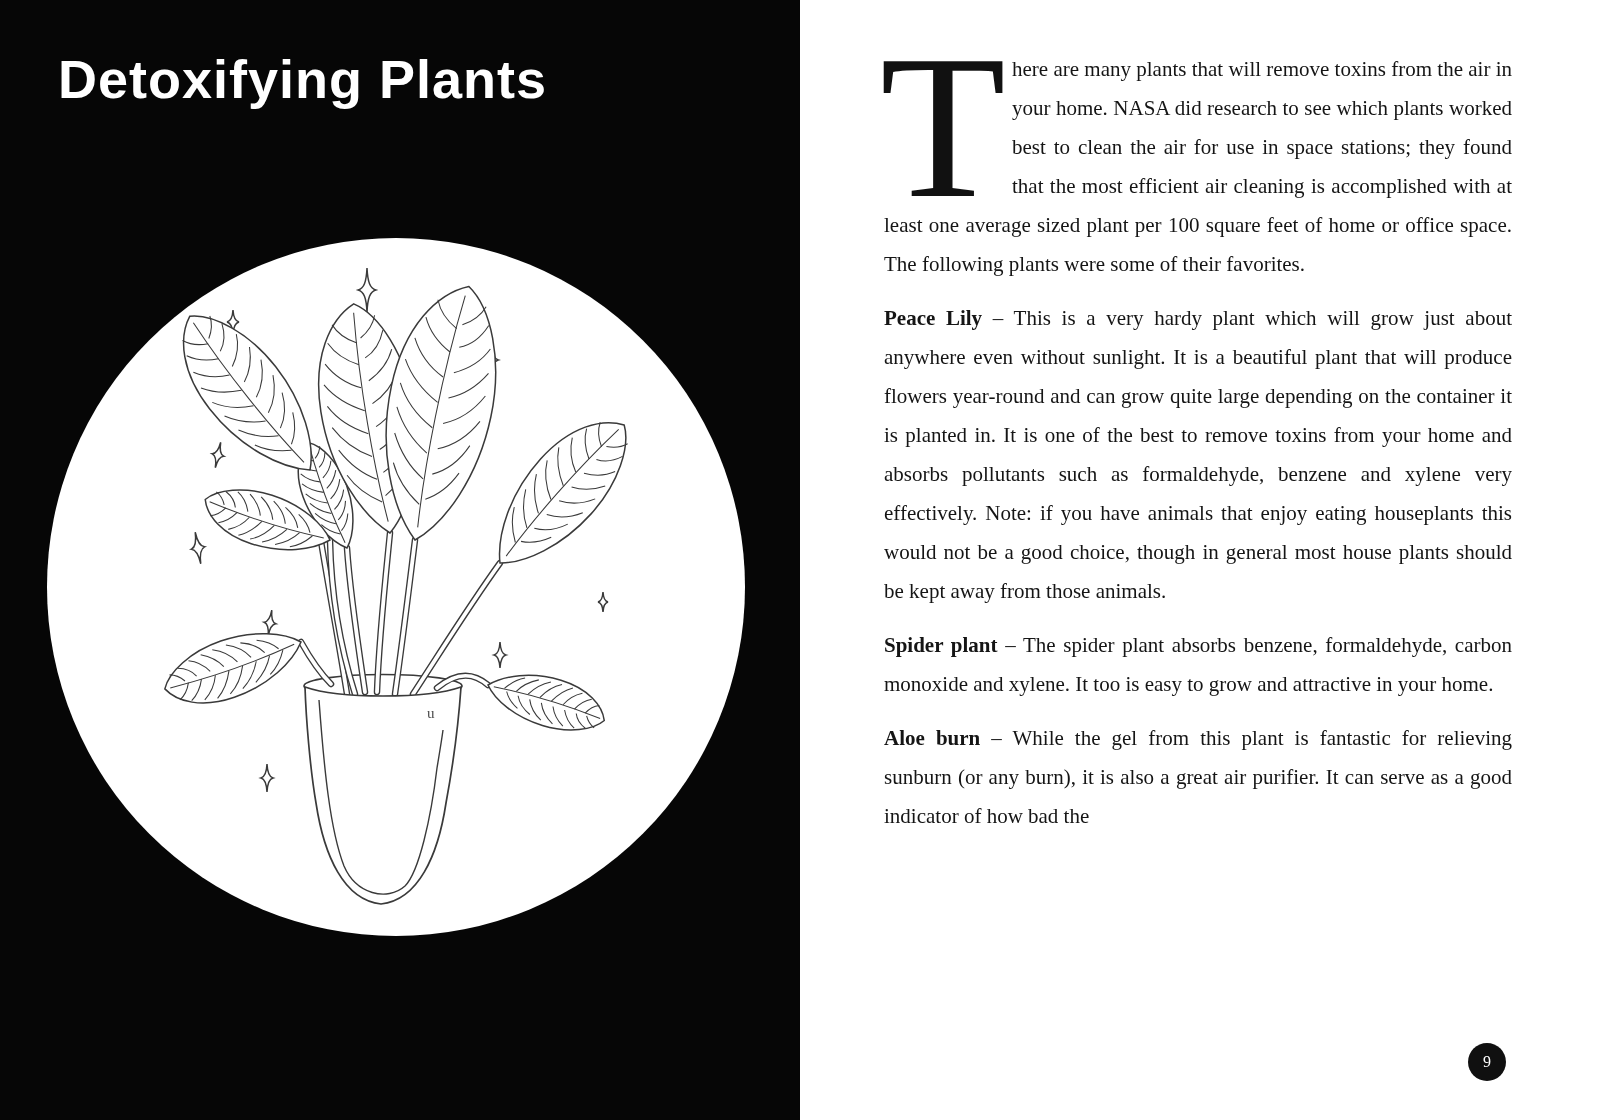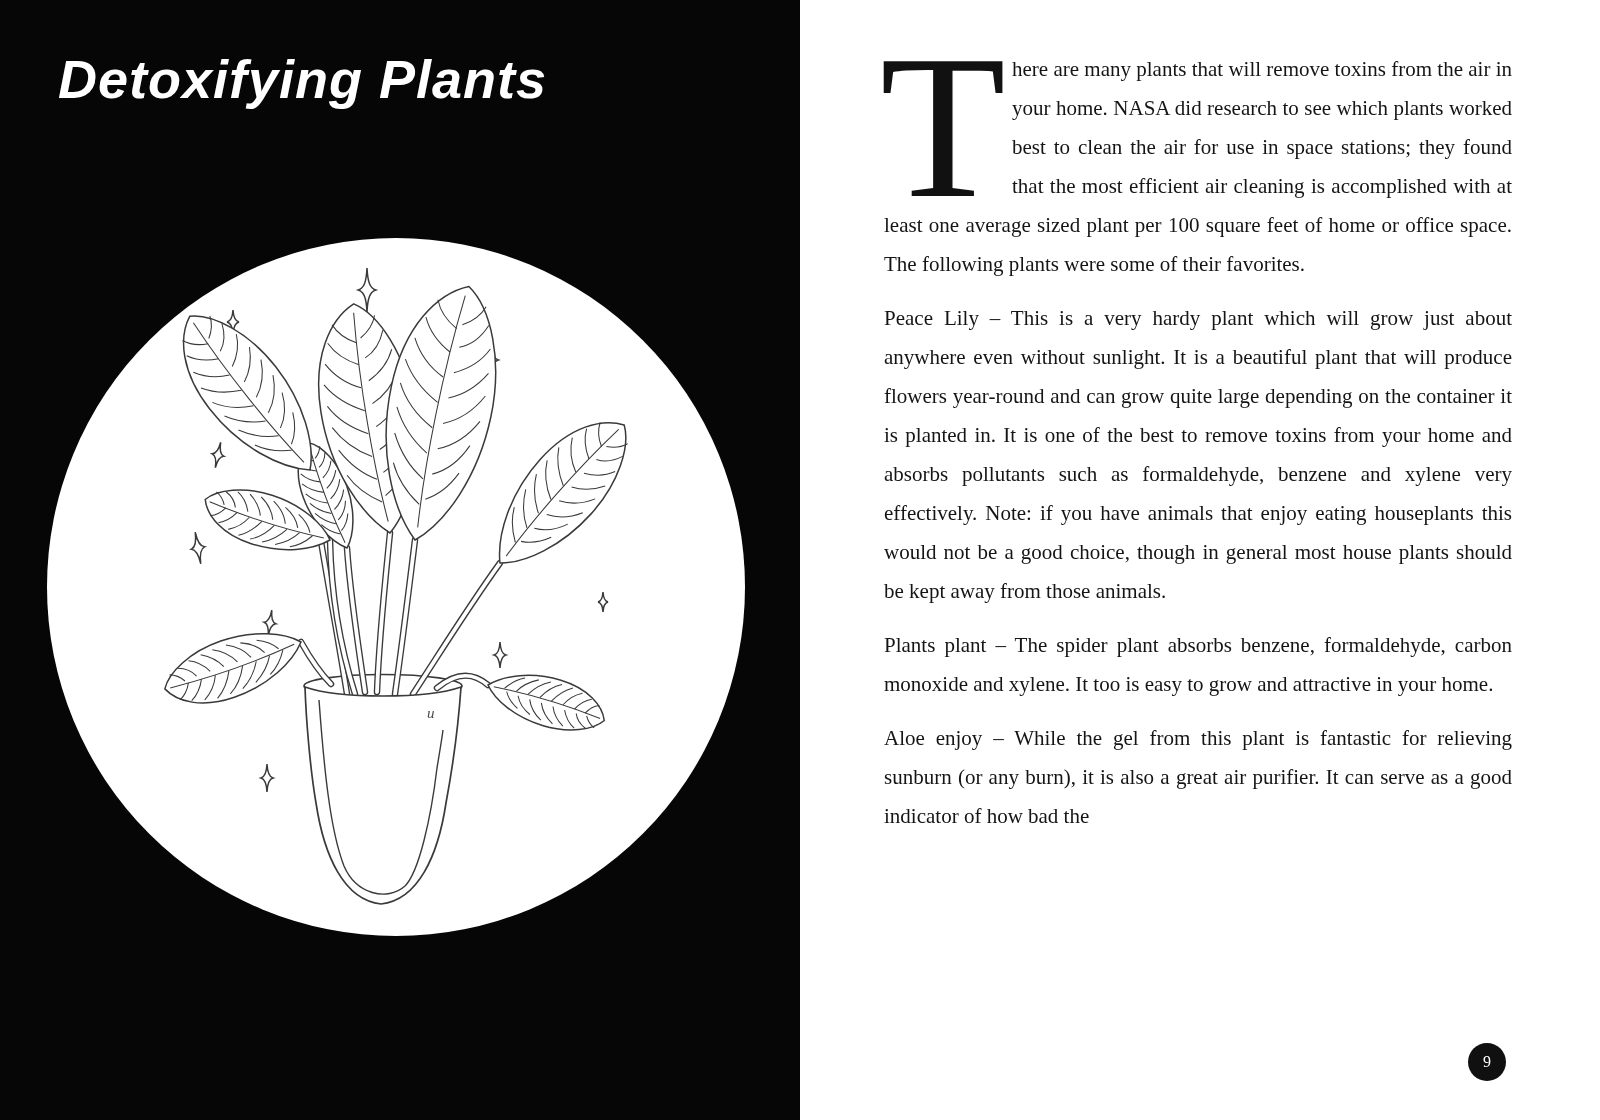--- a/index.html
+++ b/index.html
@@ -1,40 +1,40 @@
 <!DOCTYPE html>
 <html><head>
 <meta charset="utf-8">
 <style>
   html,body{margin:0;padding:0;background:#222;}
   .spread{position:relative;width:1600px;height:1120px;background:#ffffff;overflow:hidden;
           font-family:"Liberation Serif",serif;}
   
-  .left-page{position:absolute;left:0;top:0;width:800px;height:1120px;background:#060606;font-style:italic;}
+  .left-page{position:absolute;left:0;top:0;width:800px;height:1120px;background:#060606;}
   .chapter-title{position:absolute;left:58px;top:48px;width:700px;
      font-family:"Liberation Sans",sans-serif;font-weight:700;font-size:54px;
      letter-spacing:1px;color:#ffffff;white-space:nowrap;}
   .illus-wrap{position:absolute;left:47px;top:238px;width:700px;height:700px;}
   .illus-wrap svg{display:block;}
   .blade{fill:#ffffff;stroke:#3a3a3a;stroke-width:1.5;vector-effect:non-scaling-stroke;}
   .vein{fill:none;stroke:#3a3a3a;stroke-width:1.05;vector-effect:non-scaling-stroke;}
   use.stem{stroke:#3a3a3a;stroke-width:6.5;fill:none;stroke-linecap:round;}
   use.stemcore{stroke:#ffffff;stroke-width:3.8;fill:none;stroke-linecap:round;}
   .potfill{fill:#ffffff;stroke:#3a3a3a;stroke-width:1.7;stroke-linejoin:round;}
   .potline{fill:none;stroke:#3a3a3a;stroke-width:1.4;}
   text.potmark{font-family:"Liberation Serif",serif;font-size:15px;fill:#4a4a4a;}
   
   .right-page{position:absolute;left:800px;top:0;width:800px;height:1120px;background:#ffffff;}
   .textcol{position:absolute;left:84px;top:50px;width:628px;color:#151515;
      font-size:21px;line-height:39px;}
   .textcol p{margin:0 0 15px 0;text-align:justify;}
   .dropcap{float:left;width:128px;height:152px;margin:2px 4px 0 -4px;
      font-family:"Liberation Serif",serif;font-size:206px;line-height:150px;
      color:#111;text-align:left;}
-  .entry b{font-weight:normal;}
+  .entry b{font-weight:bold;}
   .page-badge{position:absolute;left:668px;top:1043px;width:38px;height:38px;border-radius:50%;
      background:#101010;color:#ffffff;display:flex;align-items:center;justify-content:center;
      font-size:16px;font-family:"Liberation Serif",serif;}
 </style>
 </head>
 <body>
 
 <div class="spread">
 
   <div class="left-page">
@@ -137,27 +137,27 @@
     <div class="textcol">
 
       <p class="intro"><span class="dropcap">T</span><span>here are many plants that will remove toxins from the air in your home. NASA did research to see which plants worked best to clean the air for use in space stations; they found that the most efficient air cleaning is accomplished with at least one average sized plant per 100 square feet of home or office space. The following plants were some of their favorites.</span></p>
 
       <p class="entry">
         <b>Peace Lily</b>
         <span>–  This is a very hardy plant which will grow just about anywhere even without sunlight. It is a beautiful plant that will produce flowers year-round and can grow quite large depending on the container it is planted in. It is one of the best to remove toxins from your home and absorbs pollutants such as formaldehyde, benzene and xylene very effectively. Note: if you have animals that enjoy eating houseplants this would not be a good choice, though in general most house plants should be kept away from those animals.</span>
       </p>
 
       <p class="entry">
-        <b>Plants plant</b>
+        <b>Spider plant</b>
         <span>–  The spider plant absorbs benzene, formaldehyde, carbon monoxide and xylene. It too is easy to grow and attractive in your home.</span>
       </p>
 
 
       <p class="entry">
-        <b>Aloe enjoy</b>
+        <b>Aloe burn</b>
         <span>–  While the gel from this plant is fantastic for relieving sunburn (or any burn), it is also a great air purifier. It can serve as a good indicator of how bad the</span>
       </p>
     </div>
 
     <div class="page-badge">9</div>
   </div>
 
 </div>
 
 </body></html>

